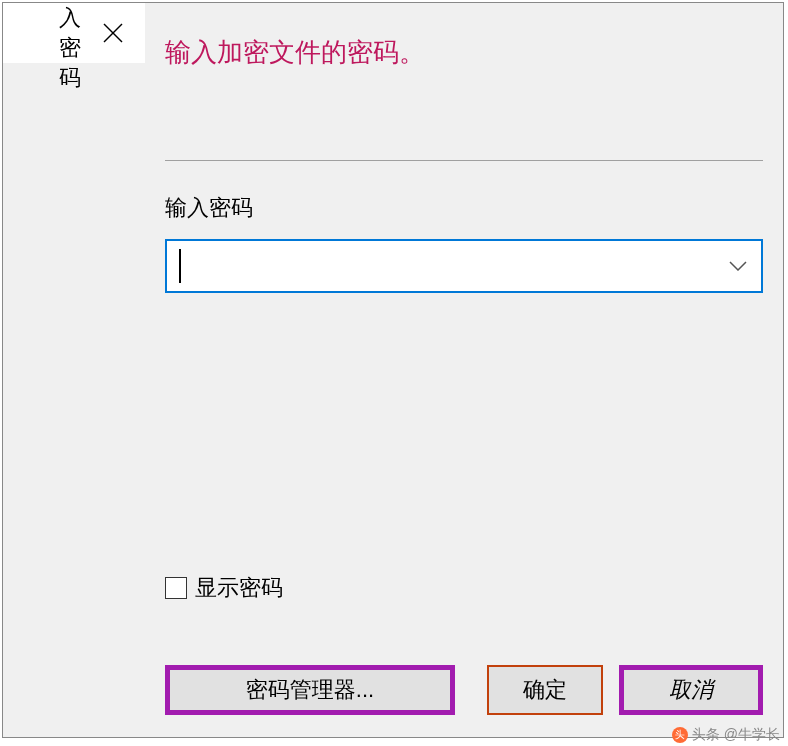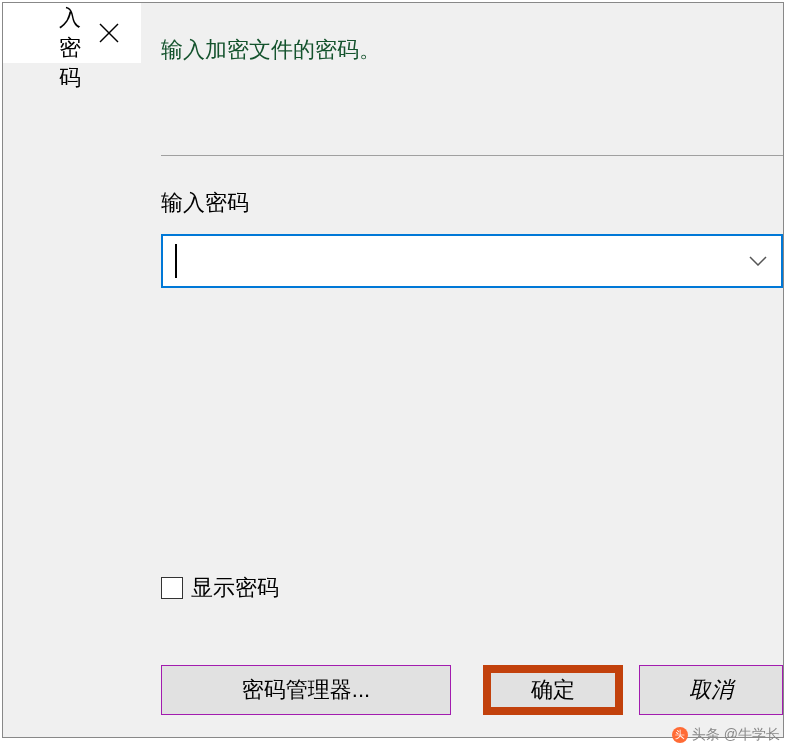--- a/index.html
+++ b/index.html
@@ -47,22 +47,22 @@
       width: 24px;
       height: 24px;
     }
     .content {
       flex: 1;
       padding: 20px 20px 0 20px;
       display: flex;
       flex-direction: column;
     }
     .instruction {
-      font-size: 22px;
-      color: #14532d;
+      font-size: 26px;
+      color: #be185d;
       margin-top: 12px;
       margin-bottom: 90px;
       font-family: Liberation Mono, monospace;
     }
     .divider {
       border: none;
       border-top: 1px solid #a0a0a0;
       margin: 0 0 32px 0;
     }
     .field-label {
@@ -132,38 +132,38 @@
     }
     .button-row {
       display: flex;
       gap: 16px;
       padding: 0 0 22px 0;
       align-items: center;
     }
     .btn {
       height: 50px;
       background: #e1e1e1;
-      border: 1px solid #a21caf;
+      border: 5px solid #a21caf;
       font-size: 22px;
       color: #000000;
       cursor: pointer;
       display: flex;
       align-items: center;
       justify-content: center;
       font-family: inherit;
     }
     .btn-manager {
       width: 290px;
     }
     .btn-spacer {
       flex: 1;
     }
     .btn-ok {
-      width: 140px;
-      border: 8px solid #c2410c;
+      width: 116px;
+      border: 2px solid #c2410c;
     }
     .btn-cancel {
       width: 144px;
       font-style: italic;
     }
     .watermark {
       position: absolute;
       right: 8px;
       bottom: 2px;
       font-size: 14px;

